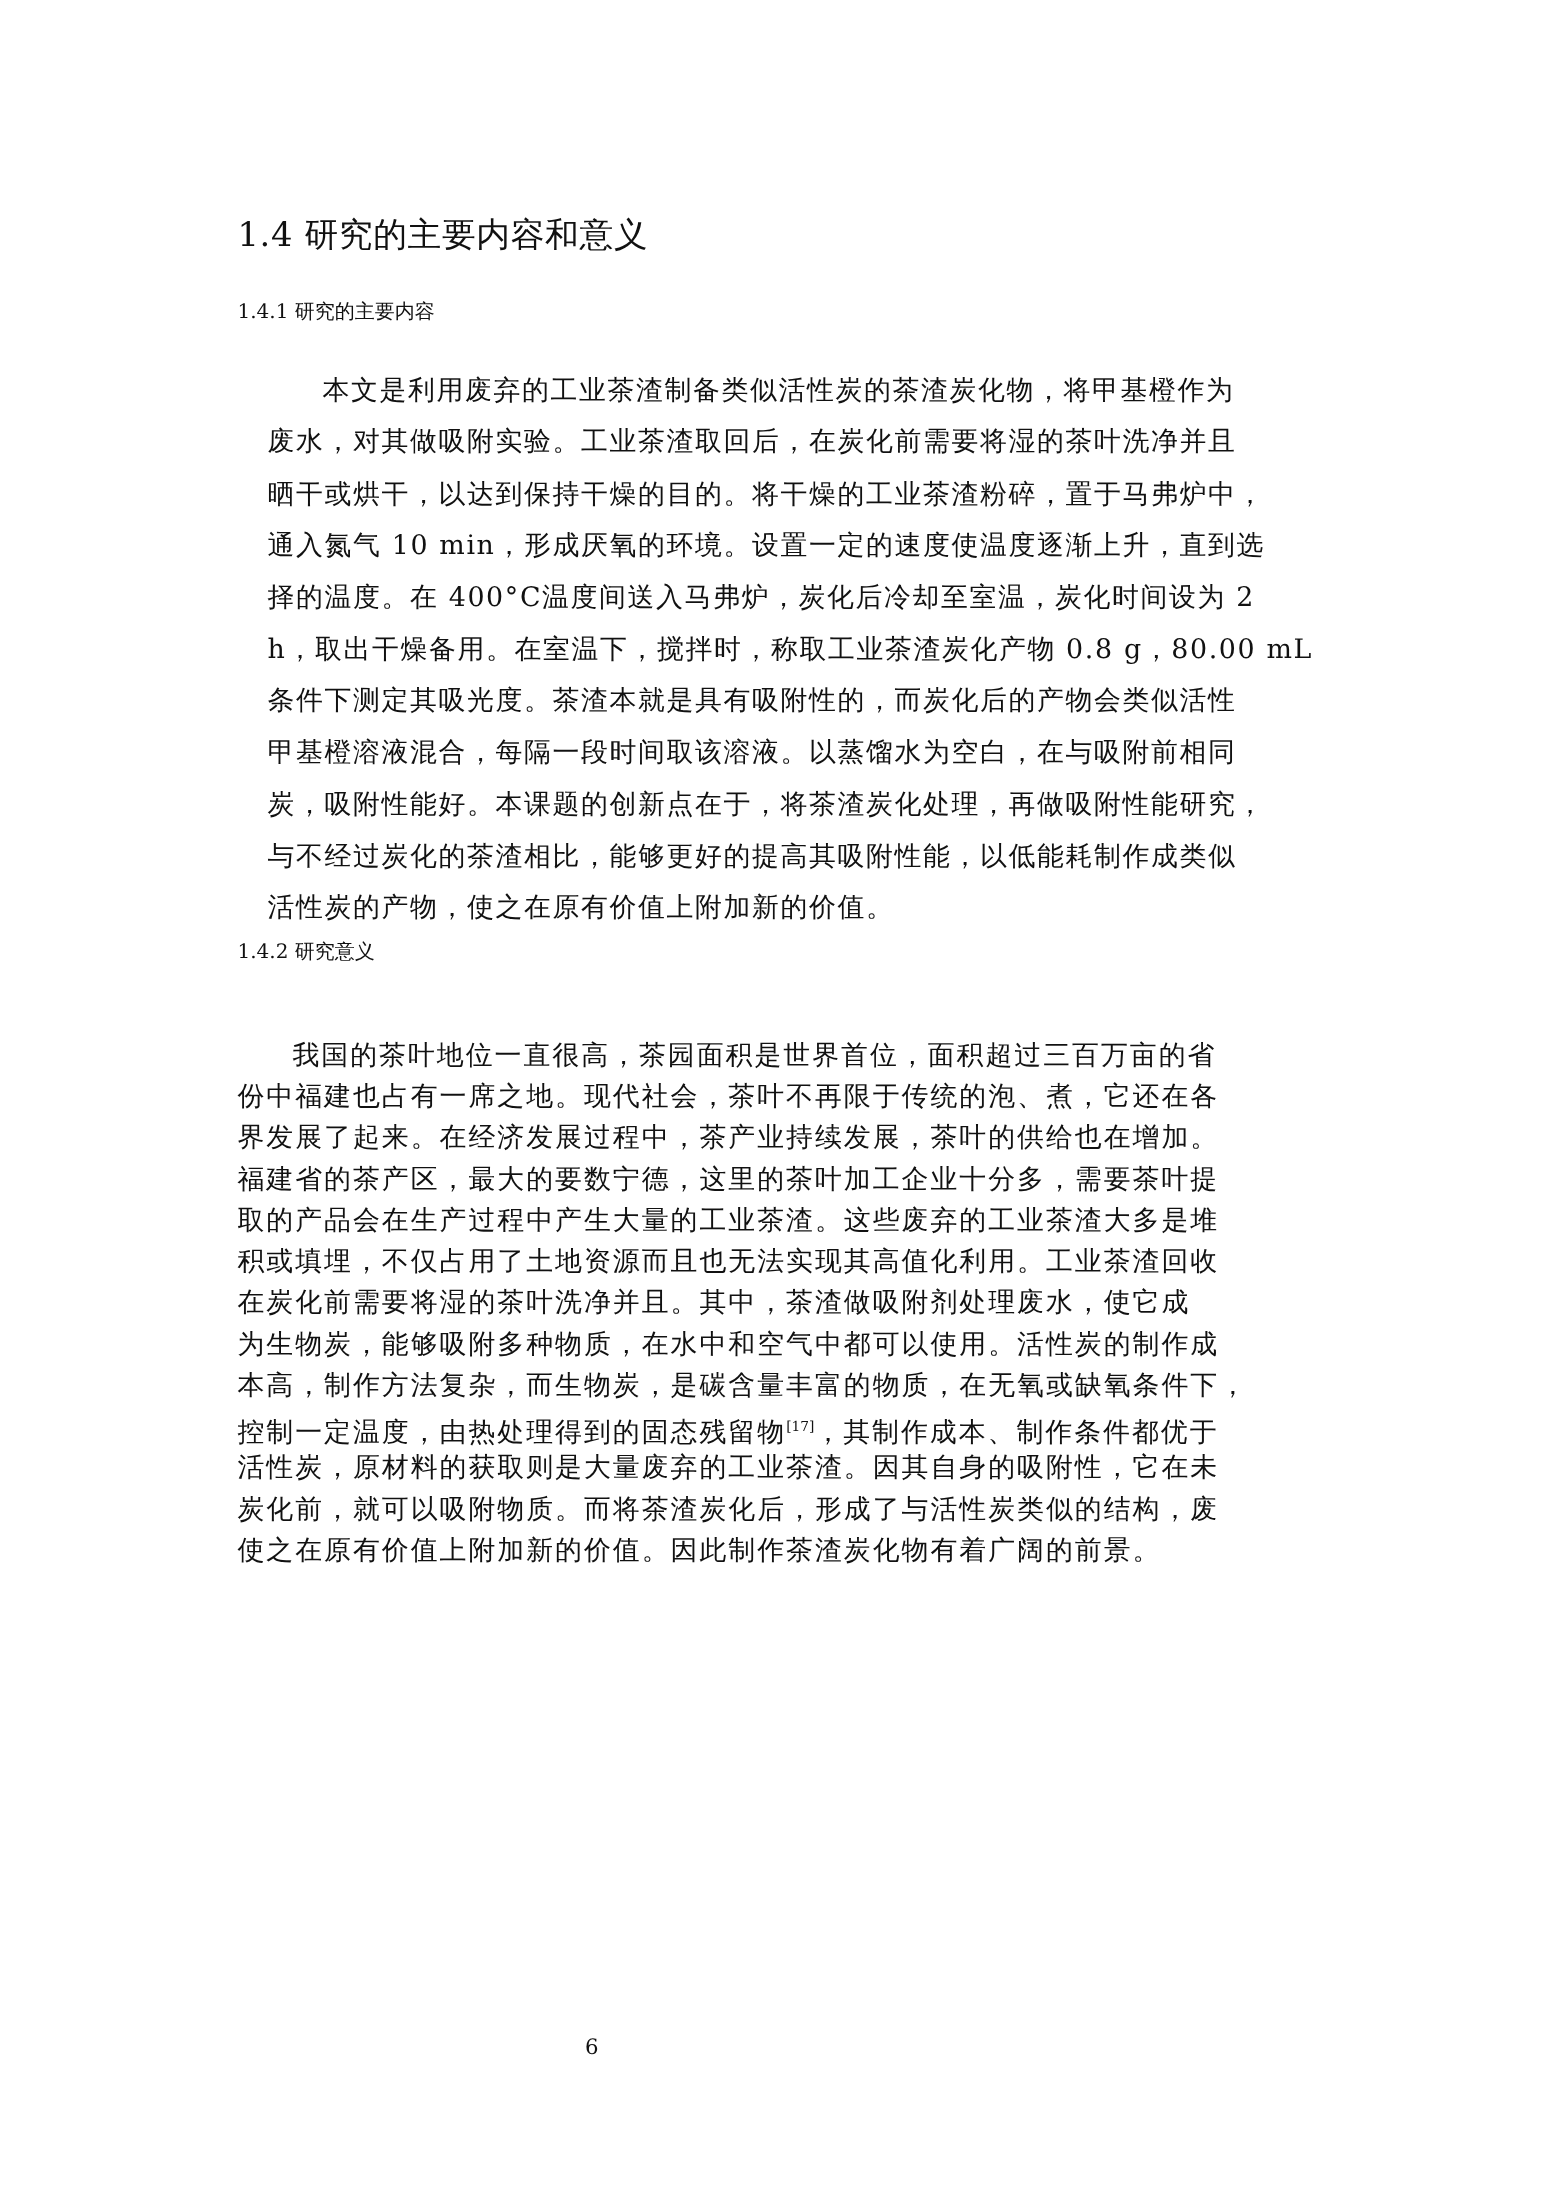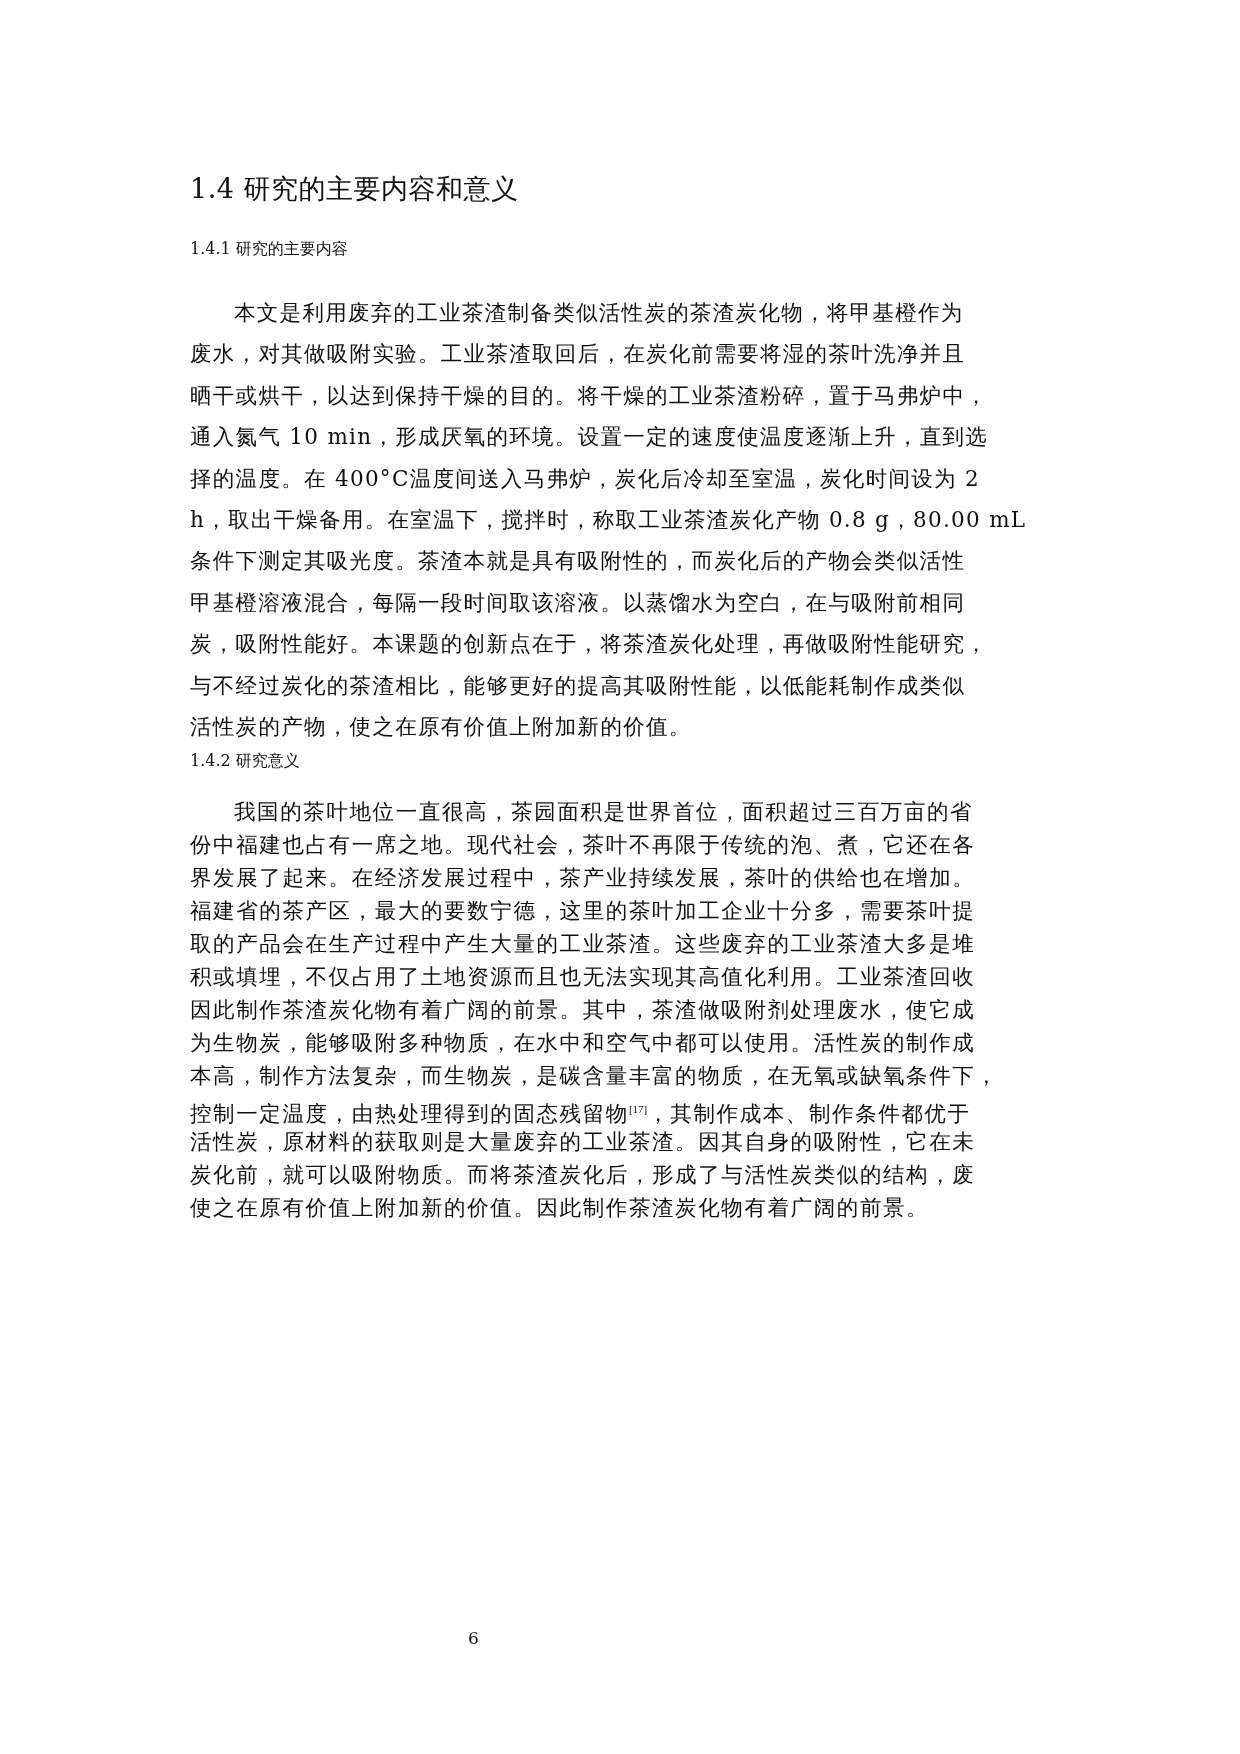--- a/index.html
+++ b/index.html
@@ -7,22 +7,22 @@
          font-family: "DejaVu Serif", "Liberation Serif", serif; color: #111; }
   .page { position: absolute; left: 0; top: 0; width: 1160px; height: 1754px; background: #fff; }
   .h1 { position: absolute; left: 190px; top: 172px; font-size: 27px; line-height: 34px;
         white-space: nowrap; letter-spacing: 0.5px; }
   .h2 { position: absolute; left: 190px; font-size: 16px; line-height: 26px; white-space: nowrap; }
   .h2.s1 { top: 236px; }
   .h2.s2 { top: 748px; }
   .para { position: absolute; left: 190px; width: 870px; font-size: 21.5px; }
   .para .line { display: block; white-space: nowrap; letter-spacing: 1.3px; height: 1em; }
   .p1 { top: 292px; }
-  .p1 .line { height: 41.4px; line-height: 41.4px; }
-  .p2 { top: 796px; font-family: Liberation Serif, serif; }
+  .p1 .line { height: 41.4px; line-height: 41.4px; margin-left: 24px; }
+  .p2 { top: 828px; }
   .p2 .line { height: 33px; line-height: 33px; letter-spacing: 1.6px; }
   .indent { padding-left: 44px; }
   sup.ref { font-size: 11px; vertical-align: 8px; letter-spacing: 0; }
   .page-num { position: absolute; left: 468px; top: 1628px; font-size: 17px; }
 </style>
 </head>
 <body>
 
 <div class="page">
 
@@ -46,21 +46,21 @@
 
   <div class="h2 s2">1.4.2 研究意义</div>
 
   <div class="para p2">
     <span class="line indent">我国的茶叶地位一直很高，茶园面积是世界首位，面积超过三百万亩的省</span>
     <span class="line">份中福建也占有一席之地。现代社会，茶叶不再限于传统的泡、煮，它还在各</span>
     <span class="line">界发展了起来。在经济发展过程中，茶产业持续发展，茶叶的供给也在增加。</span>
     <span class="line">福建省的茶产区，最大的要数宁德，这里的茶叶加工企业十分多，需要茶叶提</span>
     <span class="line">取的产品会在生产过程中产生大量的工业茶渣。这些废弃的工业茶渣大多是堆</span>
     <span class="line">积或填埋，不仅占用了土地资源而且也无法实现其高值化利用。工业茶渣回收</span>
-    <span class="line">因此制作茶渣炭化物有着广阔的前景。其中，茶渣做吸附剂处理废水，使它成</span>
+    <span class="line">在炭化前需要将湿的茶叶洗净并且。其中，茶渣做吸附剂处理废水，使它成</span>
     <span class="line">为生物炭，能够吸附多种物质，在水中和空气中都可以使用。活性炭的制作成</span>
     <span class="line">本高，制作方法复杂，而生物炭，是碳含量丰富的物质，在无氧或缺氧条件下，</span>
     <span class="line"><span>控制一定温度，由热处理得到的固态残留物</span><sup class="ref">[17]</sup><span>，其制作成本、制作条件都优于</span></span>
     <span class="line">活性炭，原材料的获取则是大量废弃的工业茶渣。因其自身的吸附性，它在未</span>
     <span class="line">炭化前，就可以吸附物质。而将茶渣炭化后，形成了与活性炭类似的结构，废</span>
     <span class="line">使之在原有价值上附加新的价值。因此制作茶渣炭化物有着广阔的前景。</span>
   </div>
 
   <div class="page-num">6</div>
 </div>

